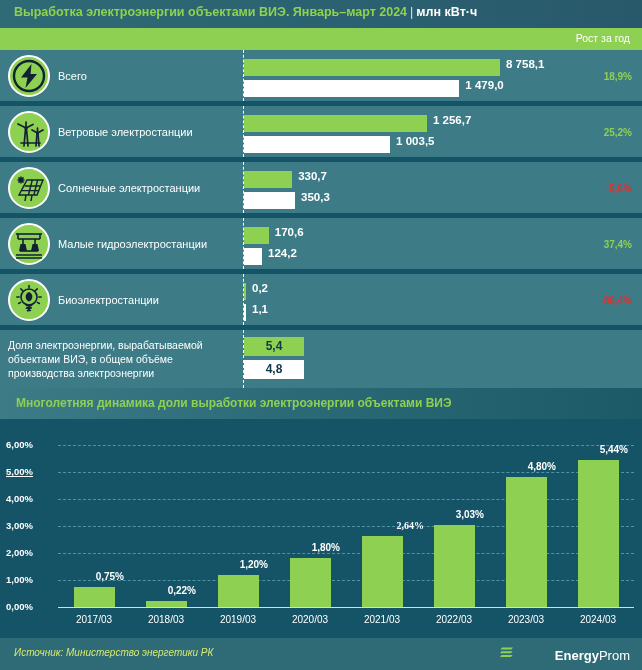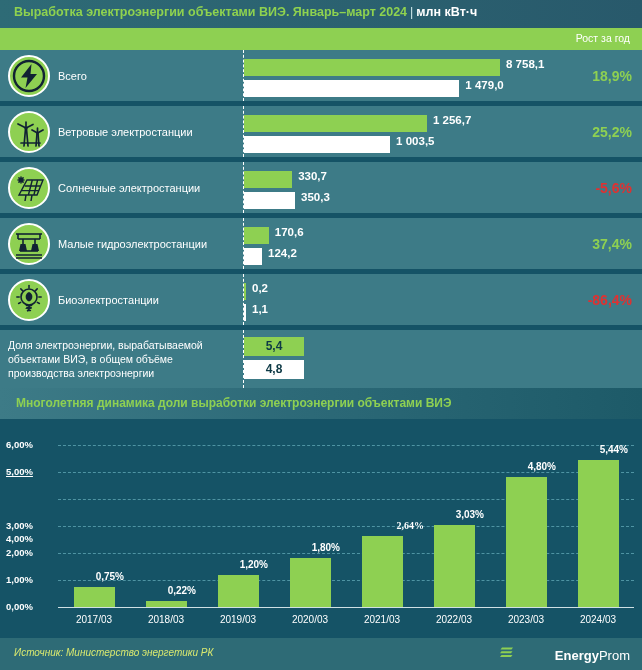--- a/index.html
+++ b/index.html
@@ -68,21 +68,21 @@
   .bar.prev{background:#ffffff;top:30px;}
   .bar-val{
     position:absolute;font-size:11.5px;font-weight:bold;color:#ffffff;
     white-space:nowrap;
   }
   .bar-val.cur{top:8px;}
   .bar-val.prev{top:29px;}
 
   .growth{
     position:absolute;right:10px;top:50%;transform:translateY(-50%);
-    font-size:14px;font-weight:bold;text-align:right;
+    font-size:10px;font-weight:bold;text-align:right;
   }
   .growth.up{color:#8ed052;}
   .growth.down{color:#e03131;}
 
   
   .share-row{position:relative;width:642px;background:#3d7b87;height:58px;}
   .share-bar{position:absolute;height:19px;left:244px;}
   .share-bar.cur{background:#8ed052;top:7px;}
   .share-bar.prev{background:#ffffff;top:30px;}
   .share-val{
@@ -322,21 +322,21 @@
 
   <div class="chart" id="chart-container">
       <div class="ytick" style="top: 182px;">0,00%</div>
       <div class="gridline" style="top: 161px;"></div>
       <div class="ytick" style="top: 155px;">1,00%</div>
       <div class="gridline" style="top: 134px;"></div>
       <div class="ytick" style="top: 128px;">2,00%</div>
       <div class="gridline" style="top: 107px;"></div>
       <div class="ytick" style="top: 101px;">3,00%</div>
       <div class="gridline" style="top: 80px;"></div>
-      <div class="ytick" style="top: 74px; margin-top: 40px;">4,00%</div>
+      <div class="ytick" style="top: 74px;">4,00%</div>
       <div class="gridline" style="top: 53px;"></div>
       <div class="ytick" style="top: 47px; text-decoration: underline;">5,00%</div>
       <div class="gridline" style="top: 26px;"></div>
       <div class="ytick" style="top: 20px;">6,00%</div>
       <div class="axis-base" style="top: 188px;"></div>
       <div class="cbar" style="left: 73.5px; width: 41px; height: 20.25px; bottom: 23px; background: rgb(142, 208, 82);"></div>
       <div class="cbar-label" style="left: 64px; width: 60px; top: 151.75px;">0,75%</div>
       <div class="xtick" style="left: 59px; width: 70px; top: 195px;">2017/03</div>
       <div class="cbar" style="left: 145.5px; width: 41px; height: 5.94px; bottom: 23px; background: rgb(142, 208, 82);"></div>
       <div class="cbar-label" style="left: 136px; width: 60px; top: 166.06px;">0,22%</div>

